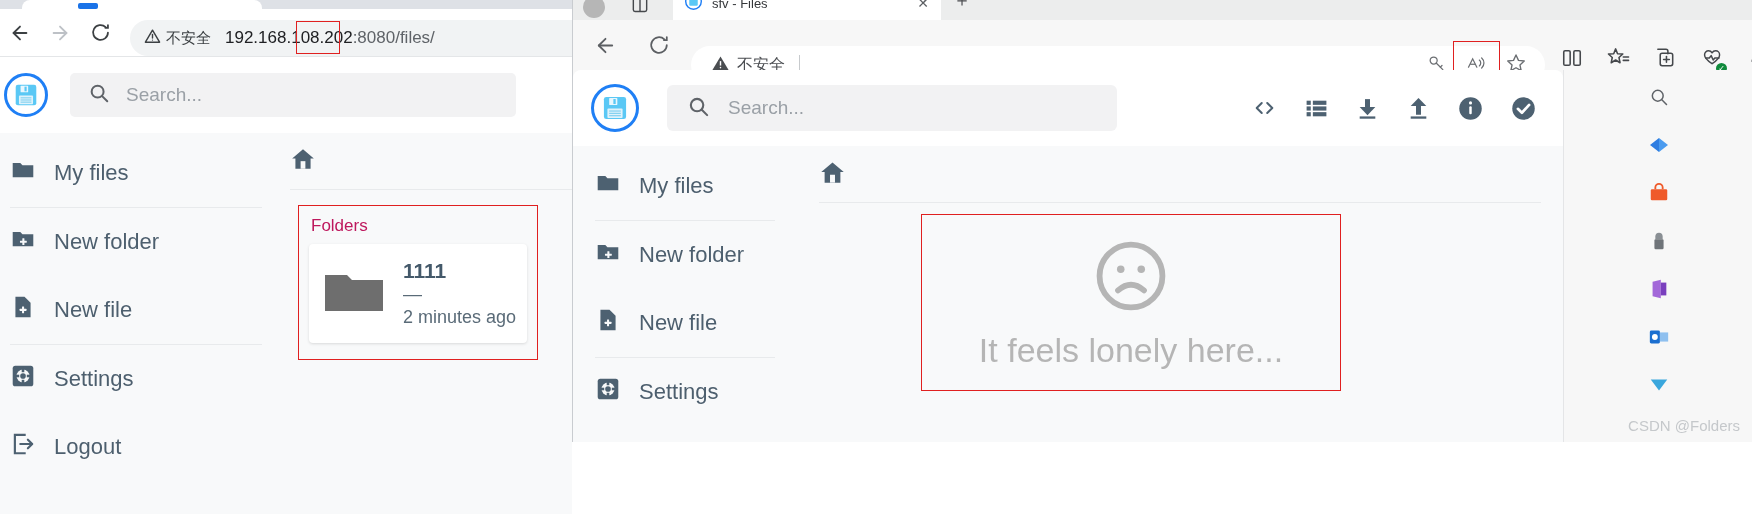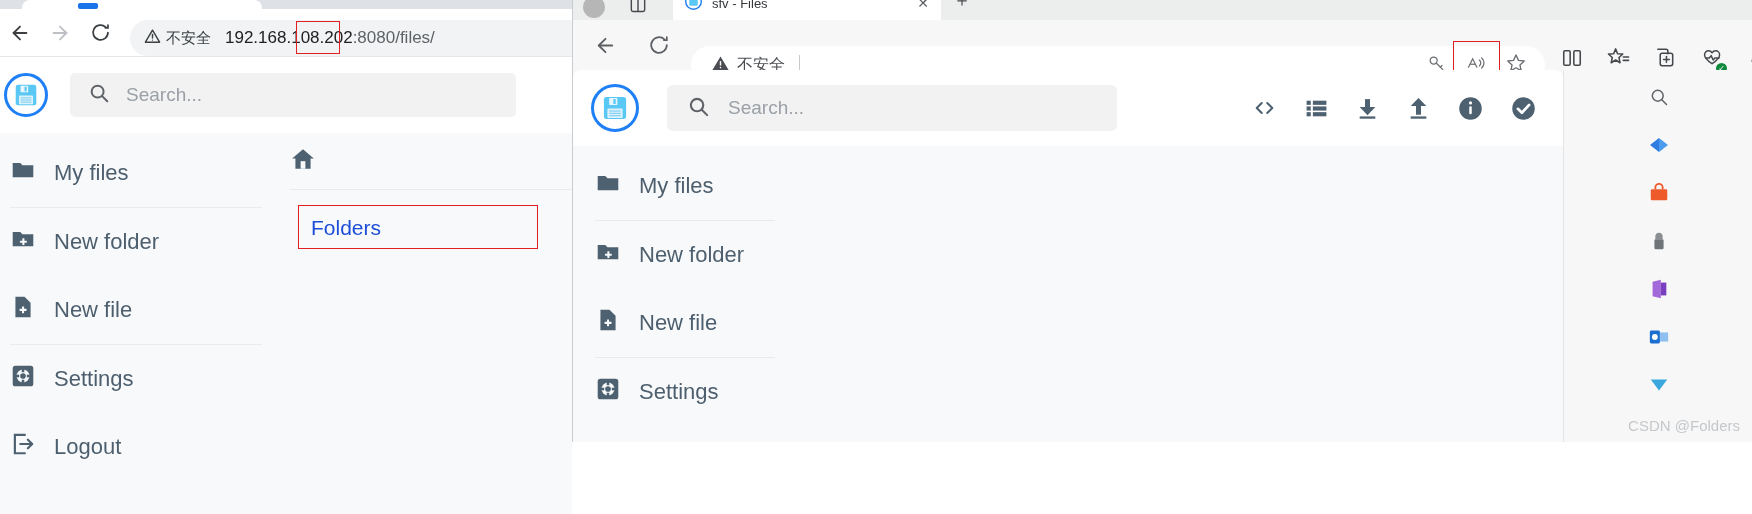--- a/index.html
+++ b/index.html
@@ -79,41 +79,42 @@
   .side-sep { height:1px; background:#e8eaec; margin:0 16px 0 10px; }
 
   .left-main { flex:1; position:relative; background:#f8f9fa; }
   .crumb-row { height:56px; display:flex; align-items:center; padding-left:12px; }
   .crumb-line { height:1px; background:#e8eaec; margin:0 0 0 12px; }
   .folders-card {
     position:absolute; left:20px; top:72px; width:240px;
     background:#f8f9fa;
     border:1.6px solid #e02020;
   }
-  .folders-label { font-size:21px; color:#1d4ed8; padding:10px 0 8px 12px; }
+  .folders-label { font-size:17px; color:#be185d; padding:10px 0 8px 12px; }
   .file-tile {
     margin:0 10px 16px 10px; background:#fff; border-radius:4px;
     box-shadow:0 1px 3px rgba(0,0,0,.13);
     display:flex; align-items:center; gap:18px; padding:14px 10px 14px 14px;
   }
   .file-meta .fname { font-size:21px; font-weight:bold; color:#44596a; line-height:1.25; }
   .file-meta .fdash { font-size:19px; color:#5a6b78; line-height:1.1; }
   .file-meta .ftime { font-size:18px; color:#5a6b78; line-height:1.35; }
 
   
   .redbox-left {
     position:absolute; left:296px; top:12px; width:44px; height:33px;
     border:1.6px solid #e02020; pointer-events:none;
   }
 
   
   .win-right {
     position:absolute; left:572px; top:0; width:1180px; height:442px;
     background:#f7f7f7; overflow:hidden;
     border-left:1px solid #c9ccd0;
+    text-align:right;
   }
   .r-tabstrip {
     position:absolute; left:0; top:0; width:1180px; height:20px; background:#eceded;
   }
   .r-profile { position:absolute; left:10px; top:-4px; width:22px; height:22px; border-radius:50%; background:#b6b6b6; }
   .r-tab-split { position:absolute; left:55px; top:-6px; width:22px; height:20px; }
   .r-tab {
     position:absolute; left:100px; top:-14px; width:268px; height:34px;
     background:#fff; border-radius:8px 8px 0 0;
     display:flex; align-items:center; padding-left:12px; gap:10px;
@@ -334,20 +335,32 @@
               <svg width="26" height="26" viewBox="0 0 24 24" fill="#4d6171">
                   <path d="M12 3 L22 11.5 H19 V21 H5 V11.5 H2 Z"></path>
                   <rect x="9.8" y="14" width="4.4" height="7" fill="#f8f9fa"></rect>
                 </svg>
             </span>
           </div>
           <div class="crumb-line"></div>
 
           <div class="folders-card">
             <div class="folders-label">Folders</div>
+            <div class="file-tile">
+              <span>
+                <svg width="62" height="46" viewBox="0 0 62 46">
+                    <path d="M2 6 h22 l5 5 h31 v31 H2 Z" fill="#6e6e6e"></path>
+                  </svg>
+              </span>
+              <span class="file-meta">
+                <span class="fname" style="display:block">1111</span>
+                <span class="fdash" style="display:block">—</span>
+                <span class="ftime" style="display:block">2 minutes ago</span>
+              </span>
+            </div>
           </div>
         </div>
       </div>
     </div>
   </div>
 
   <div class="win-right">
 
     <div class="r-tabstrip">
       <div class="r-profile"></div>
@@ -590,20 +603,43 @@
               <svg width="26" height="26" viewBox="0 0 24 24" fill="none" stroke="#4d6171" stroke-width="2">
                   <path d="M14.5 3.5H4.5v17h10"></path>
                   <line x1="9.5" y1="12" x2="20" y2="12" stroke-linecap="round"></line>
                   <polyline points="16.5 8 20.5 12 16.5 16" stroke-linecap="round" stroke-linejoin="round"></polyline>
                 </svg>
             </span>
             <span>Logout</span>
           </div>
         </div>
 
+        <div class="r-main">
+          <div class="r-crumb">
+            <span>
+              <svg width="27" height="27" viewBox="0 0 24 24" fill="#4d6171">
+                  <path d="M12 3 L22 11.5 H19 V21 H5 V11.5 H2 Z"></path>
+                  <rect x="9.8" y="14" width="4.4" height="7" fill="#f8f9fa"></rect>
+                </svg>
+            </span>
+          </div>
+          <div class="r-crumb-line"></div>
+
+          <div class="lonely-box">
+            <span>
+              <svg width="82" height="82" viewBox="0 0 24 24" fill="none" stroke="#b5b5b5" stroke-width="1.7">
+                <circle cx="12" cy="12" r="9.2"></circle>
+                <circle cx="9" cy="10" r="1.1" fill="#b5b5b5" stroke="none"></circle>
+                <circle cx="15" cy="10" r="1.1" fill="#b5b5b5" stroke="none"></circle>
+                <path d="M8.2 16.2 Q12 12.9 15.8 16.2" stroke-linecap="round"></path>
+              </svg>
+            </span>
+            <span class="lonely-text">It feels lonely here...</span>
+          </div>
+        </div>
       </div>
     </div>
 
     <div class="edge-rail">
       <span class="rail-ico">
         <svg width="20" height="20" viewBox="0 0 24 24" fill="none" stroke="#5f6368" stroke-width="1.8" stroke-linecap="round">
             <circle cx="10.5" cy="10.5" r="6.5"></circle>
             <line x1="15.4" y1="15.4" x2="21" y2="21"></line>
           </svg>
       </span>

